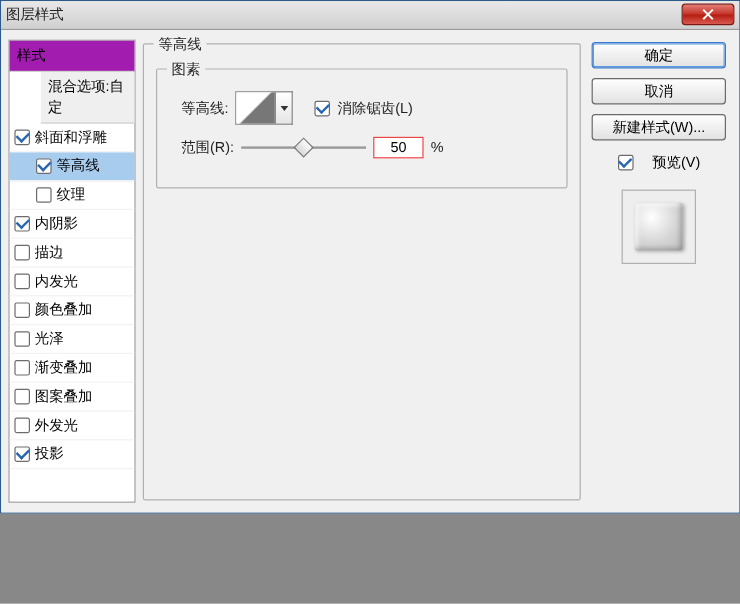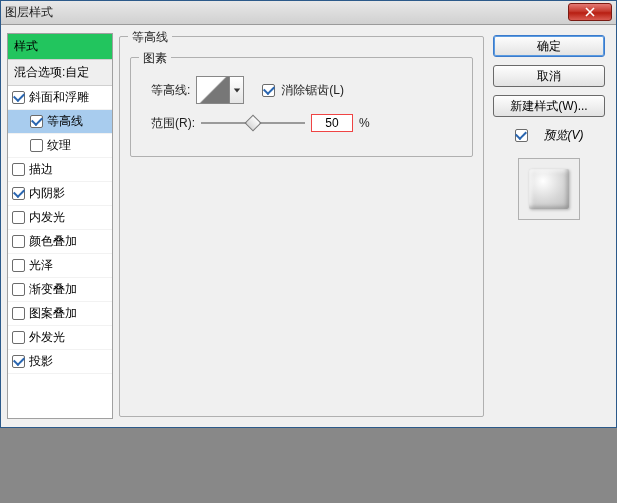--- a/index.html
+++ b/index.html
@@ -28,23 +28,23 @@
   .body {
     flex: 1; display: flex; padding: 8px 8px 8px 6px; gap: 6px;
     background: #f0f0f0;
   }
   
   .style-list {
     width: 106px; border: 1px solid #a0a0a0; background: #fff;
     display: flex; flex-direction: column;
   }
   .style-header, .style-headerb {
-    padding: 4px 6px; background: #22c55e; border-bottom: 1px solid #d0d0d0;
-  }
-  .style-headerb { background: #efefef; }
+    padding: 4px 6px; background: #a21caf; border-bottom: 1px solid #d0d0d0;
+  }
+  .style-headerb { background: #efefef; margin-left: 26px; }
   .style-item {
     display: flex; align-items: center; gap: 4px;
     padding: 3px 4px; border-bottom: 1px solid #f2f2f2;
     cursor: pointer; white-space: nowrap;
   }
   .style-item.indent { padding-left: 22px; }
   .style-item.selected { background: #a8ccee; }
   .cb {
     width: 13px; height: 13px; border: 1px solid #6c6c6c; background: #fff;
     display: inline-flex; align-items: center; justify-content: center;
@@ -108,21 +108,21 @@
     width: 118px; display: flex; flex-direction: column; align-items: center;
     gap: 8px; padding-top: 2px;
   }
   .btn {
     width: 112px; height: 22px; border: 1px solid #6a6a6a; border-radius: 3px;
     background: linear-gradient(#fefefe, #e2e2e2);
     display: flex; align-items: center; justify-content: center;
     cursor: pointer;
   }
   .btn.default { box-shadow: 0 0 0 1px #5a9ae0 inset; border-color: #3b7bcc; }
-  .preview-row { display: flex; align-items: center; gap: 16px; margin-top: 2px; font-style: italic; }
+  .preview-row { display: flex; align-items: center; gap: 16px; margin-top: 2px; }
   .preview-box {
     width: 62px; height: 62px; border: 1px solid #b0b0b0; background: #eee;
     margin-top: 6px; display: flex; align-items: center; justify-content: center;
   }
   .preview-bevel {
     width: 40px; height: 40px; border-radius: 2px;
     background: radial-gradient(circle at 35% 30%, #ffffff, #d6d6d6 55%, #bdbdbd);
     box-shadow: inset -2px -2px 4px rgba(0,0,0,.25), inset 2px 2px 4px rgba(255,255,255,.9),
                 1px 1px 3px rgba(0,0,0,.25);
   }
@@ -153,26 +153,26 @@
           </div>
           <div class="style-item indent selected">
             <span class="cb checked"></span>
             <span>等高线</span>
           </div>
           <div class="style-item indent">
             <span class="cb"></span>
             <span>纹理</span>
           </div>
           <div class="style-item">
+            <span class="cb checked"></span>
+            <span>内阴影</span>
+          </div>
+          <div class="style-item">
             <span class="cb"></span>
             <span>描边</span>
-          </div>
-          <div class="style-item">
-            <span class="cb checked"></span>
-            <span>内阴影</span>
           </div>
           <div class="style-item">
             <span class="cb"></span>
             <span>内发光</span>
           </div>
           <div class="style-item">
             <span class="cb"></span>
             <span>颜色叠加</span>
           </div>
           <div class="style-item">

